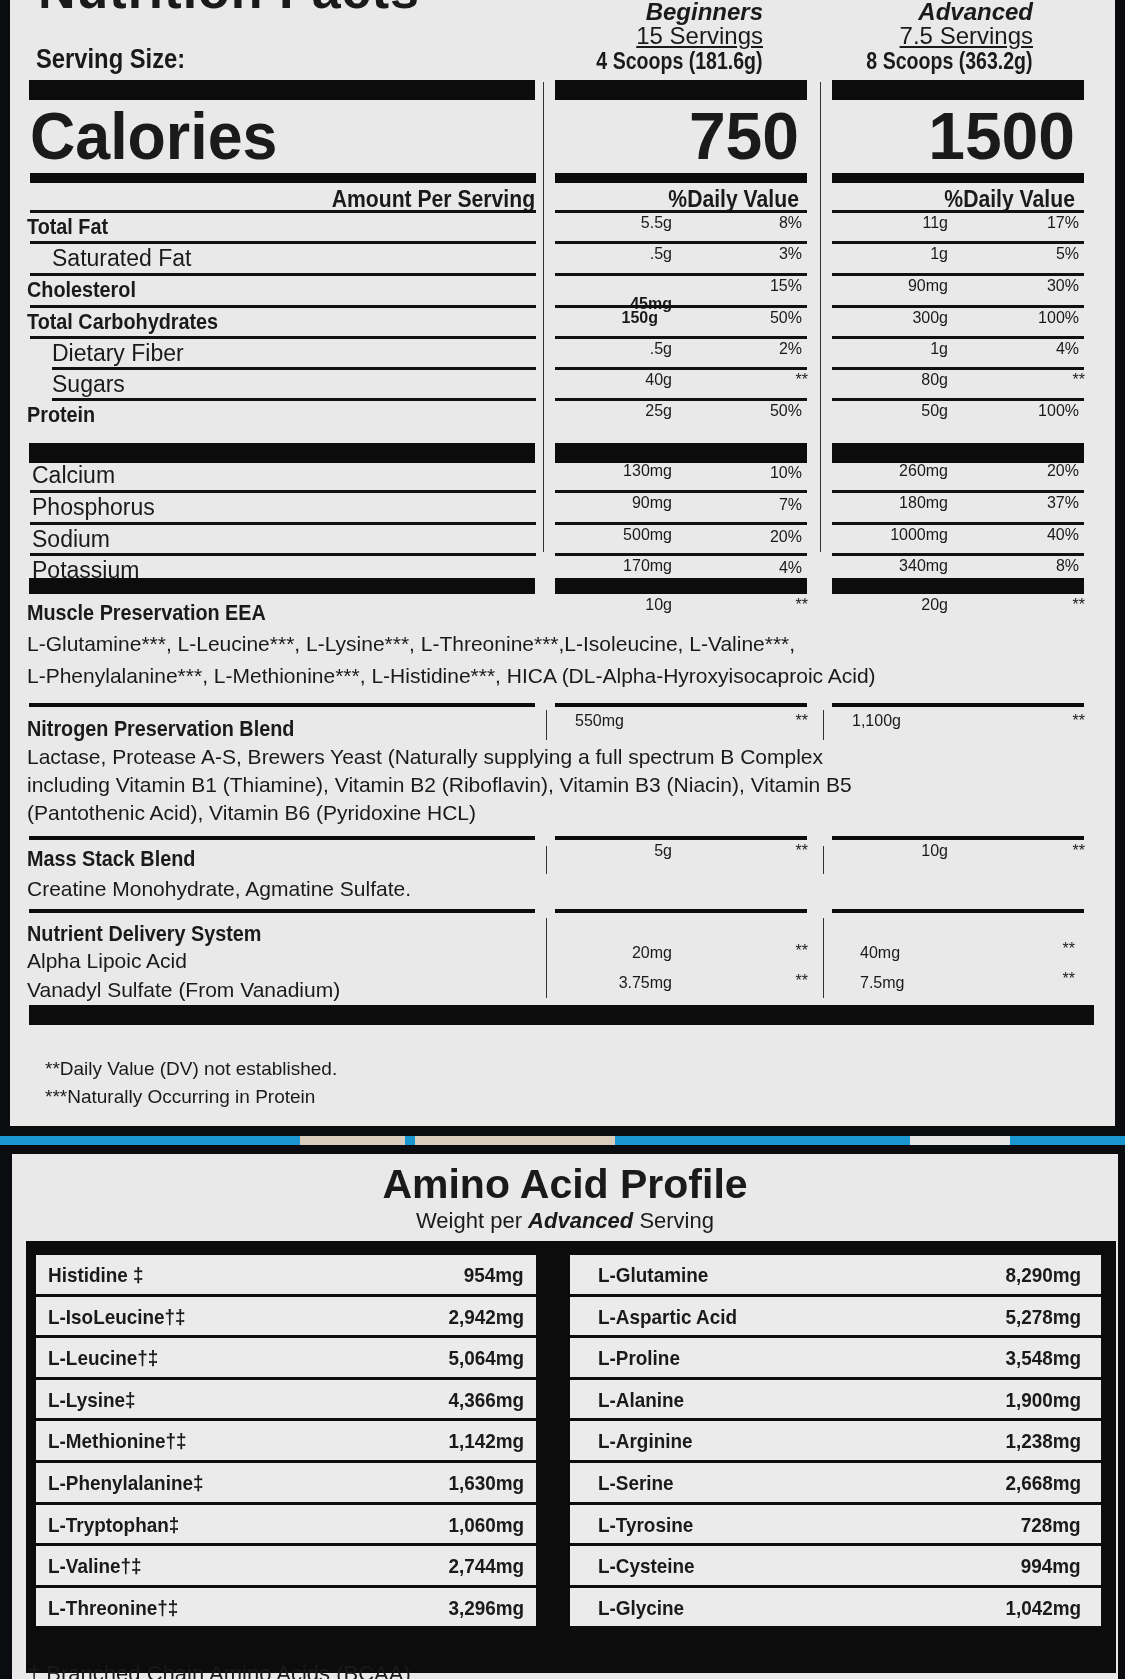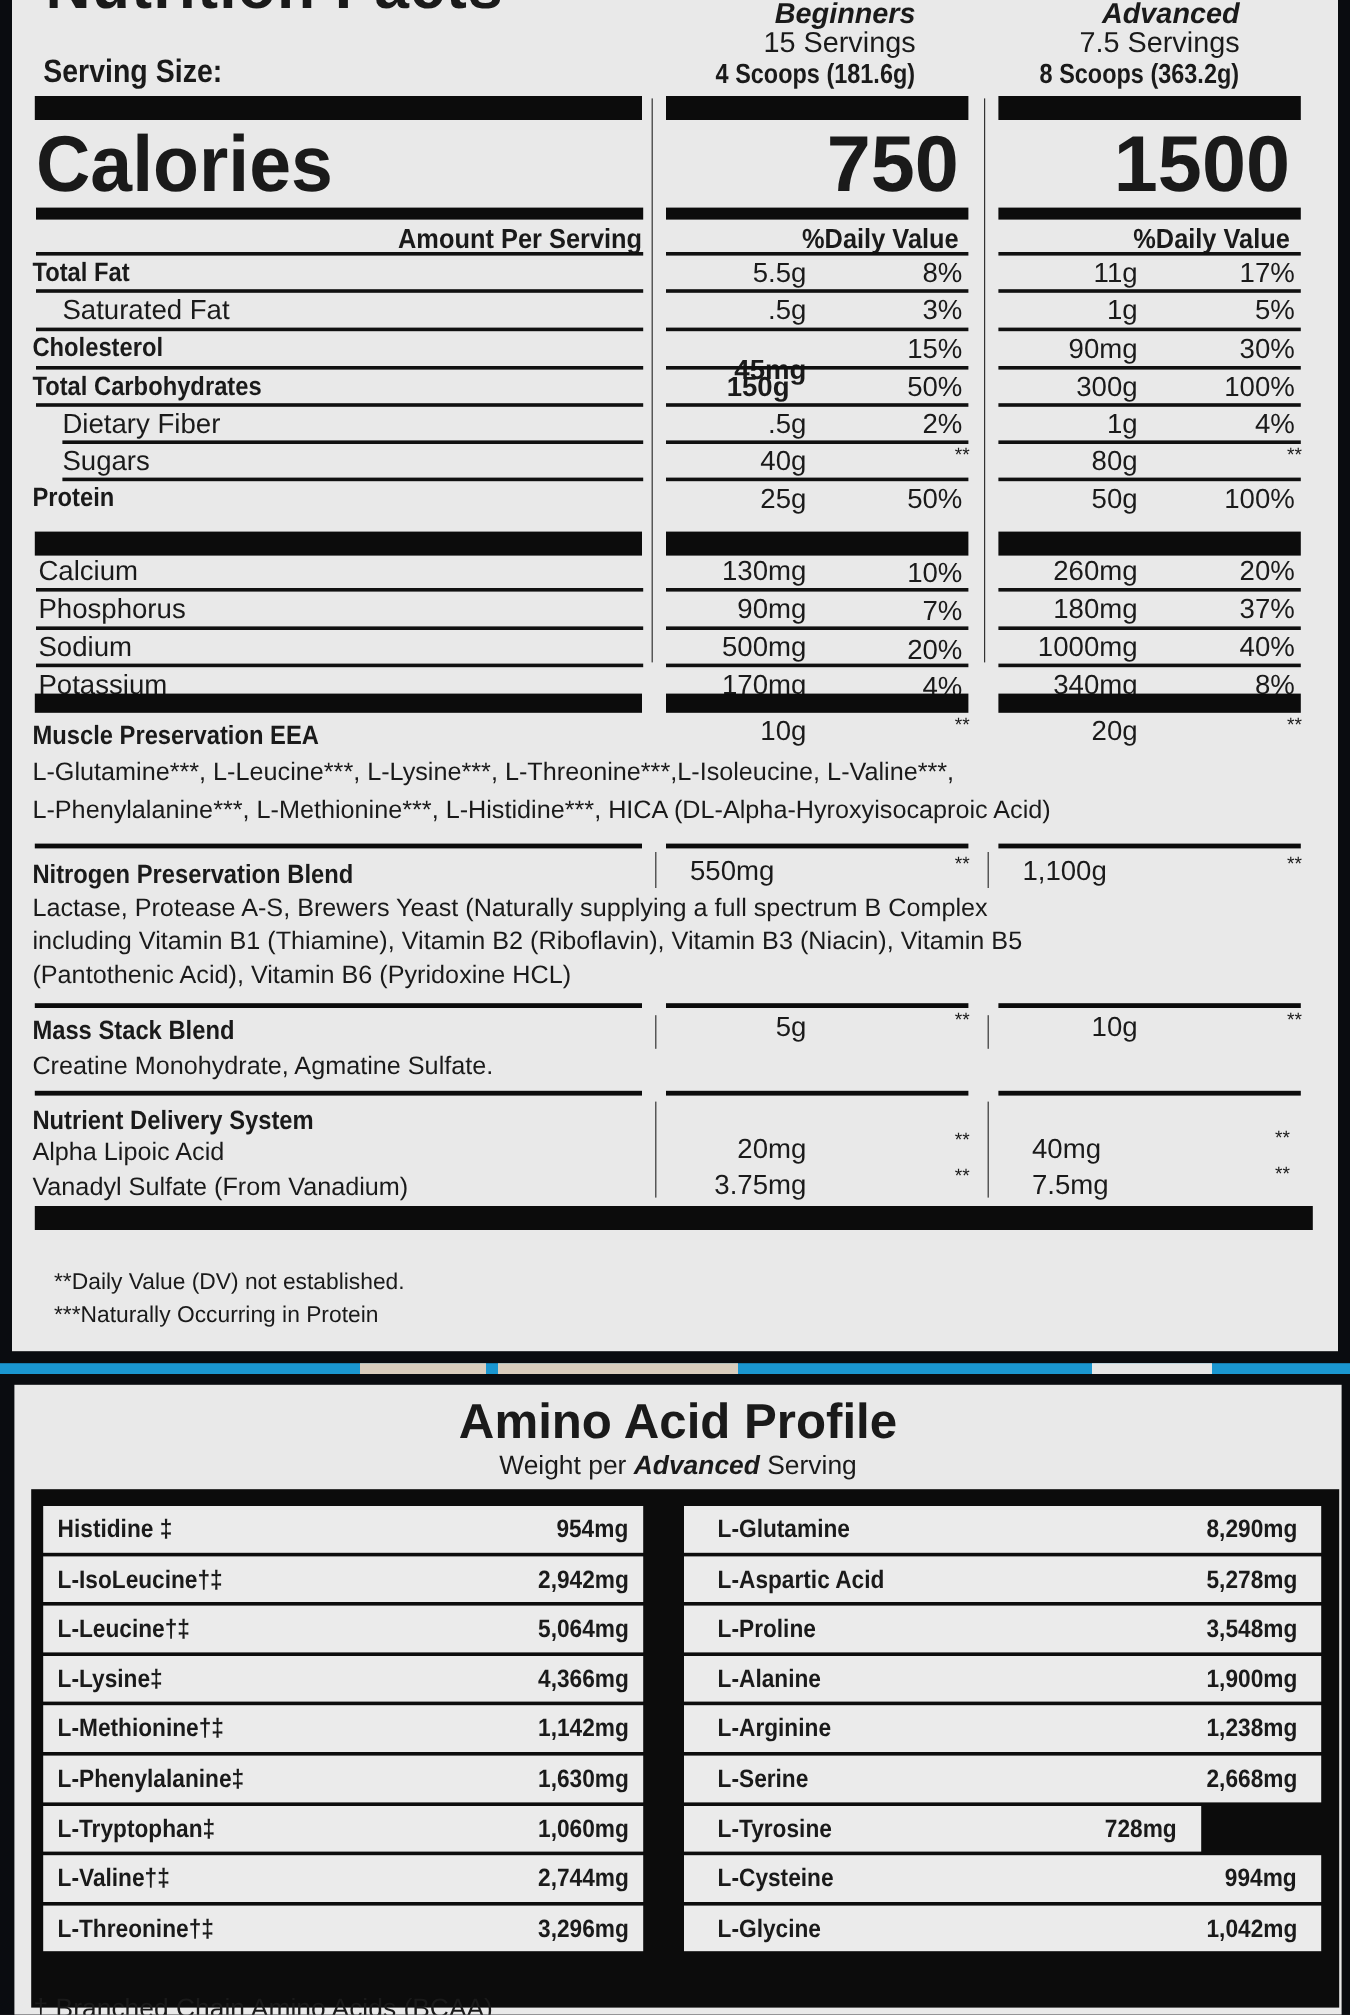--- a/index.html
+++ b/index.html
@@ -15,31 +15,31 @@
 
   .abs { position: absolute; white-space: nowrap; }
   .bar { position: absolute; background: #0c0c0c; }
   .line { position: absolute; background: #111; height: 3px; }
   .vline { position: absolute; background: #333; width: 1px; }
 
   .title-cut { font-weight: 700; font-size: 52px; top: -40px; left: 28px; letter-spacing: 1px; }
   .hdr-regular { font-size: 26px; }
   .hdr-bold { font-weight: 700; font-size: 27px; transform: scaleX(0.88); transform-origin: left; }
   .col-hdr { font-weight: 700; font-style: italic; font-size: 24px; text-align: right; }
-  .col-sub { font-size: 24px; text-align: right; }
+  .col-sub { font-size: 24px; text-align: right; text-decoration: underline; }
   .col-size { font-weight: 700; font-size: 23px; text-align: right; transform: scaleX(0.85); transform-origin: right; }
 
   .cal-label { font-weight: 700; font-size: 66px; transform: scaleX(0.95); transform-origin: left; }
   .cal-val { font-weight: 700; font-size: 66px; text-align: right; }
 
   .sub-hdr { font-weight: 700; font-size: 23px; text-align: right; transform: scaleX(0.92); transform-origin: right; }
 
   .row-lbl { font-size: 23px; }
   .row-lbl.b { font-weight: 700; font-size: 22px; transform: scaleX(0.9); transform-origin: left; }
-  .row-val { font-size: 23px; text-align: right; }
+  .row-val { font-size: 16px; text-align: right; }
   .stars { font-size: 16px; text-align: right; }
 
   .small-txt { font-size: 21px; }
   .foot { font-size: 19px; }
 
   .amino-title { font-weight: 700; font-size: 41px; text-align: center; width: 100%; left: 0; }
   .amino-sub { font-size: 22px; text-align: center; width: 100%; left: 0; }
   .amino-sub i { font-weight: 700; }
   .am-lbl { font-weight: 700; font-size: 21px; transform: scaleX(0.9); transform-origin: left; }
   .am-val { font-weight: 700; font-size: 21px; text-align: right; transform: scaleX(0.9); transform-origin: right; }
@@ -302,21 +302,21 @@
         <div class="abs am-val" style="right:20px;top:8px;">1,900mg</div>
       </div>
       <div class="am-cell" style="left:558px;top:267.4px;width:531px;height:38.6px;">
         <div class="abs am-lbl" style="left:28px;top:8px;">L-Arginine</div>
         <div class="abs am-val" style="right:20px;top:8px;">1,238mg</div>
       </div>
       <div class="am-cell" style="left:558px;top:309px;width:531px;height:38.6px;">
         <div class="abs am-lbl" style="left:28px;top:8px;">L-Serine</div>
         <div class="abs am-val" style="right:20px;top:8px;">2,668mg</div>
       </div>
-      <div class="am-cell" style="left:558px;top:350.6px;width:431px;height:38.6px;">
+      <div class="am-cell" style="left:558px;top:350.6px;width:531px;height:38.6px;">
         <div class="abs am-lbl" style="left:28px;top:8px;">L-Tyrosine</div>
         <div class="abs am-val" style="right:20px;top:8px;">728mg</div>
       </div>
       <div class="am-cell" style="left:558px;top:392.2px;width:531px;height:38.6px;">
         <div class="abs am-lbl" style="left:28px;top:8px;">L-Cysteine</div>
         <div class="abs am-val" style="right:20px;top:8px;">994mg</div>
       </div>
       <div class="am-cell" style="left:558px;top:433.8px;width:531px;height:38.6px;">
         <div class="abs am-lbl" style="left:28px;top:8px;">L-Glycine</div>
         <div class="abs am-val" style="right:20px;top:8px;">1,042mg</div>

